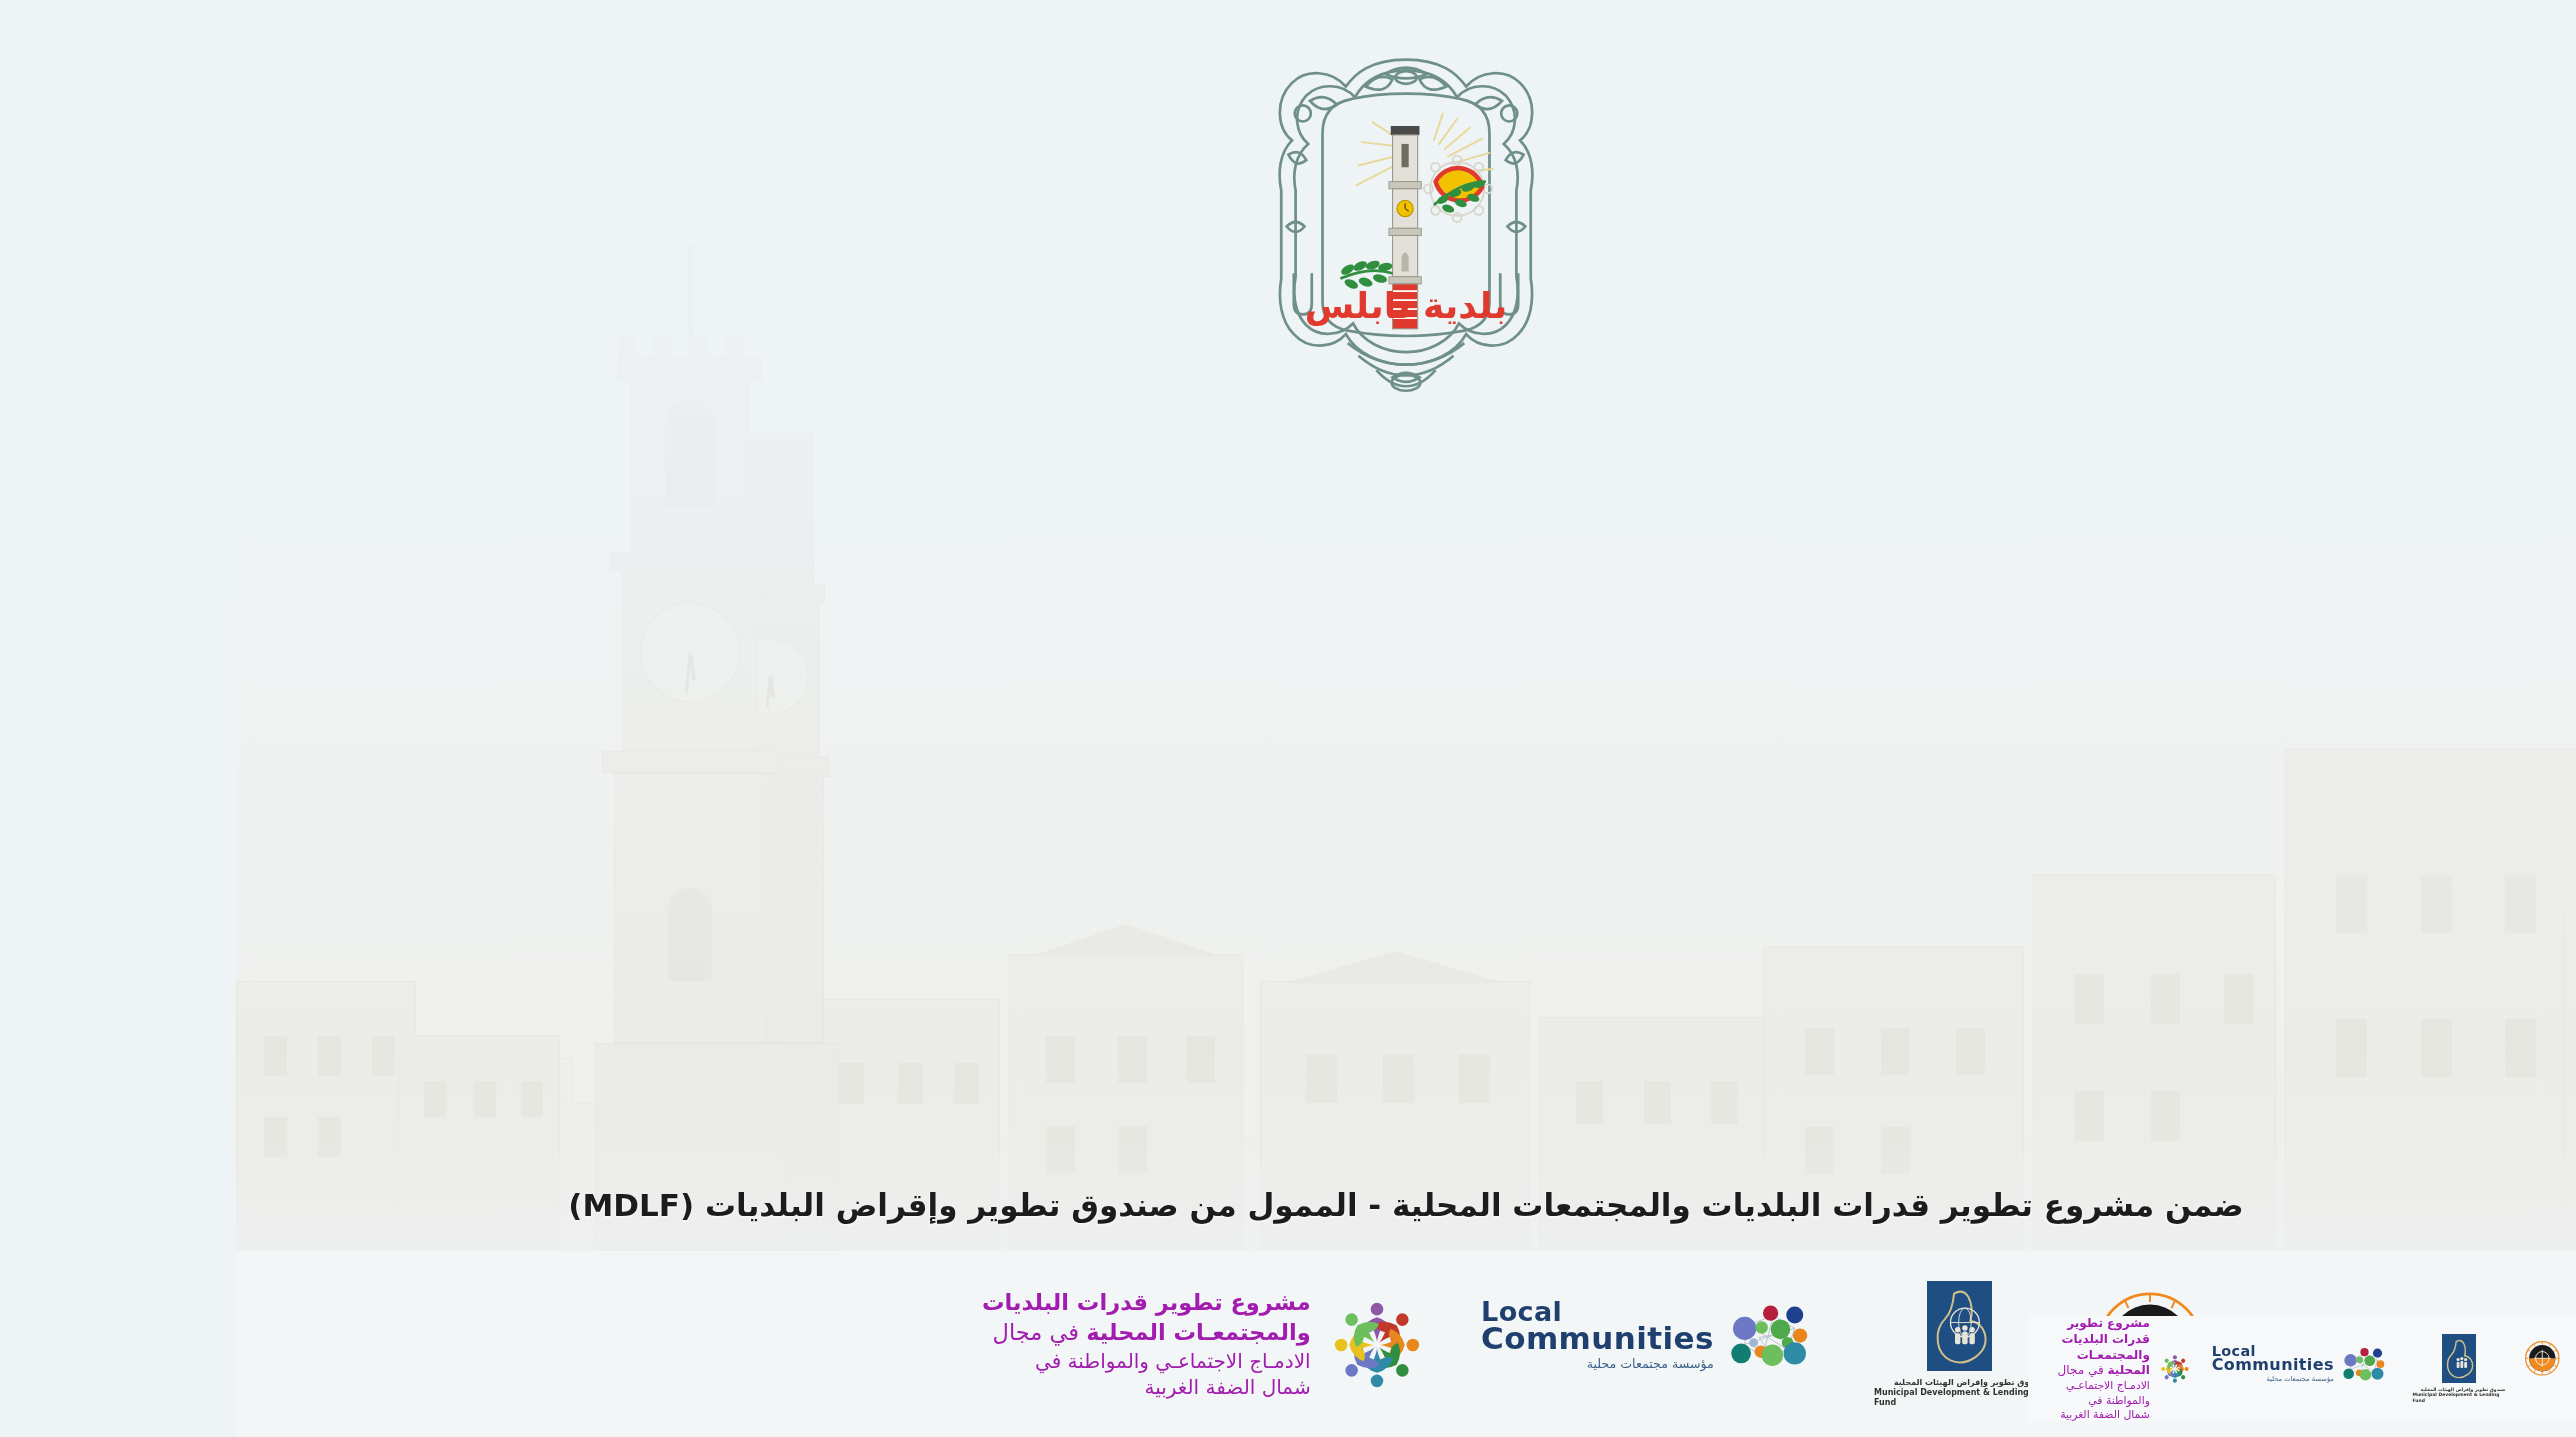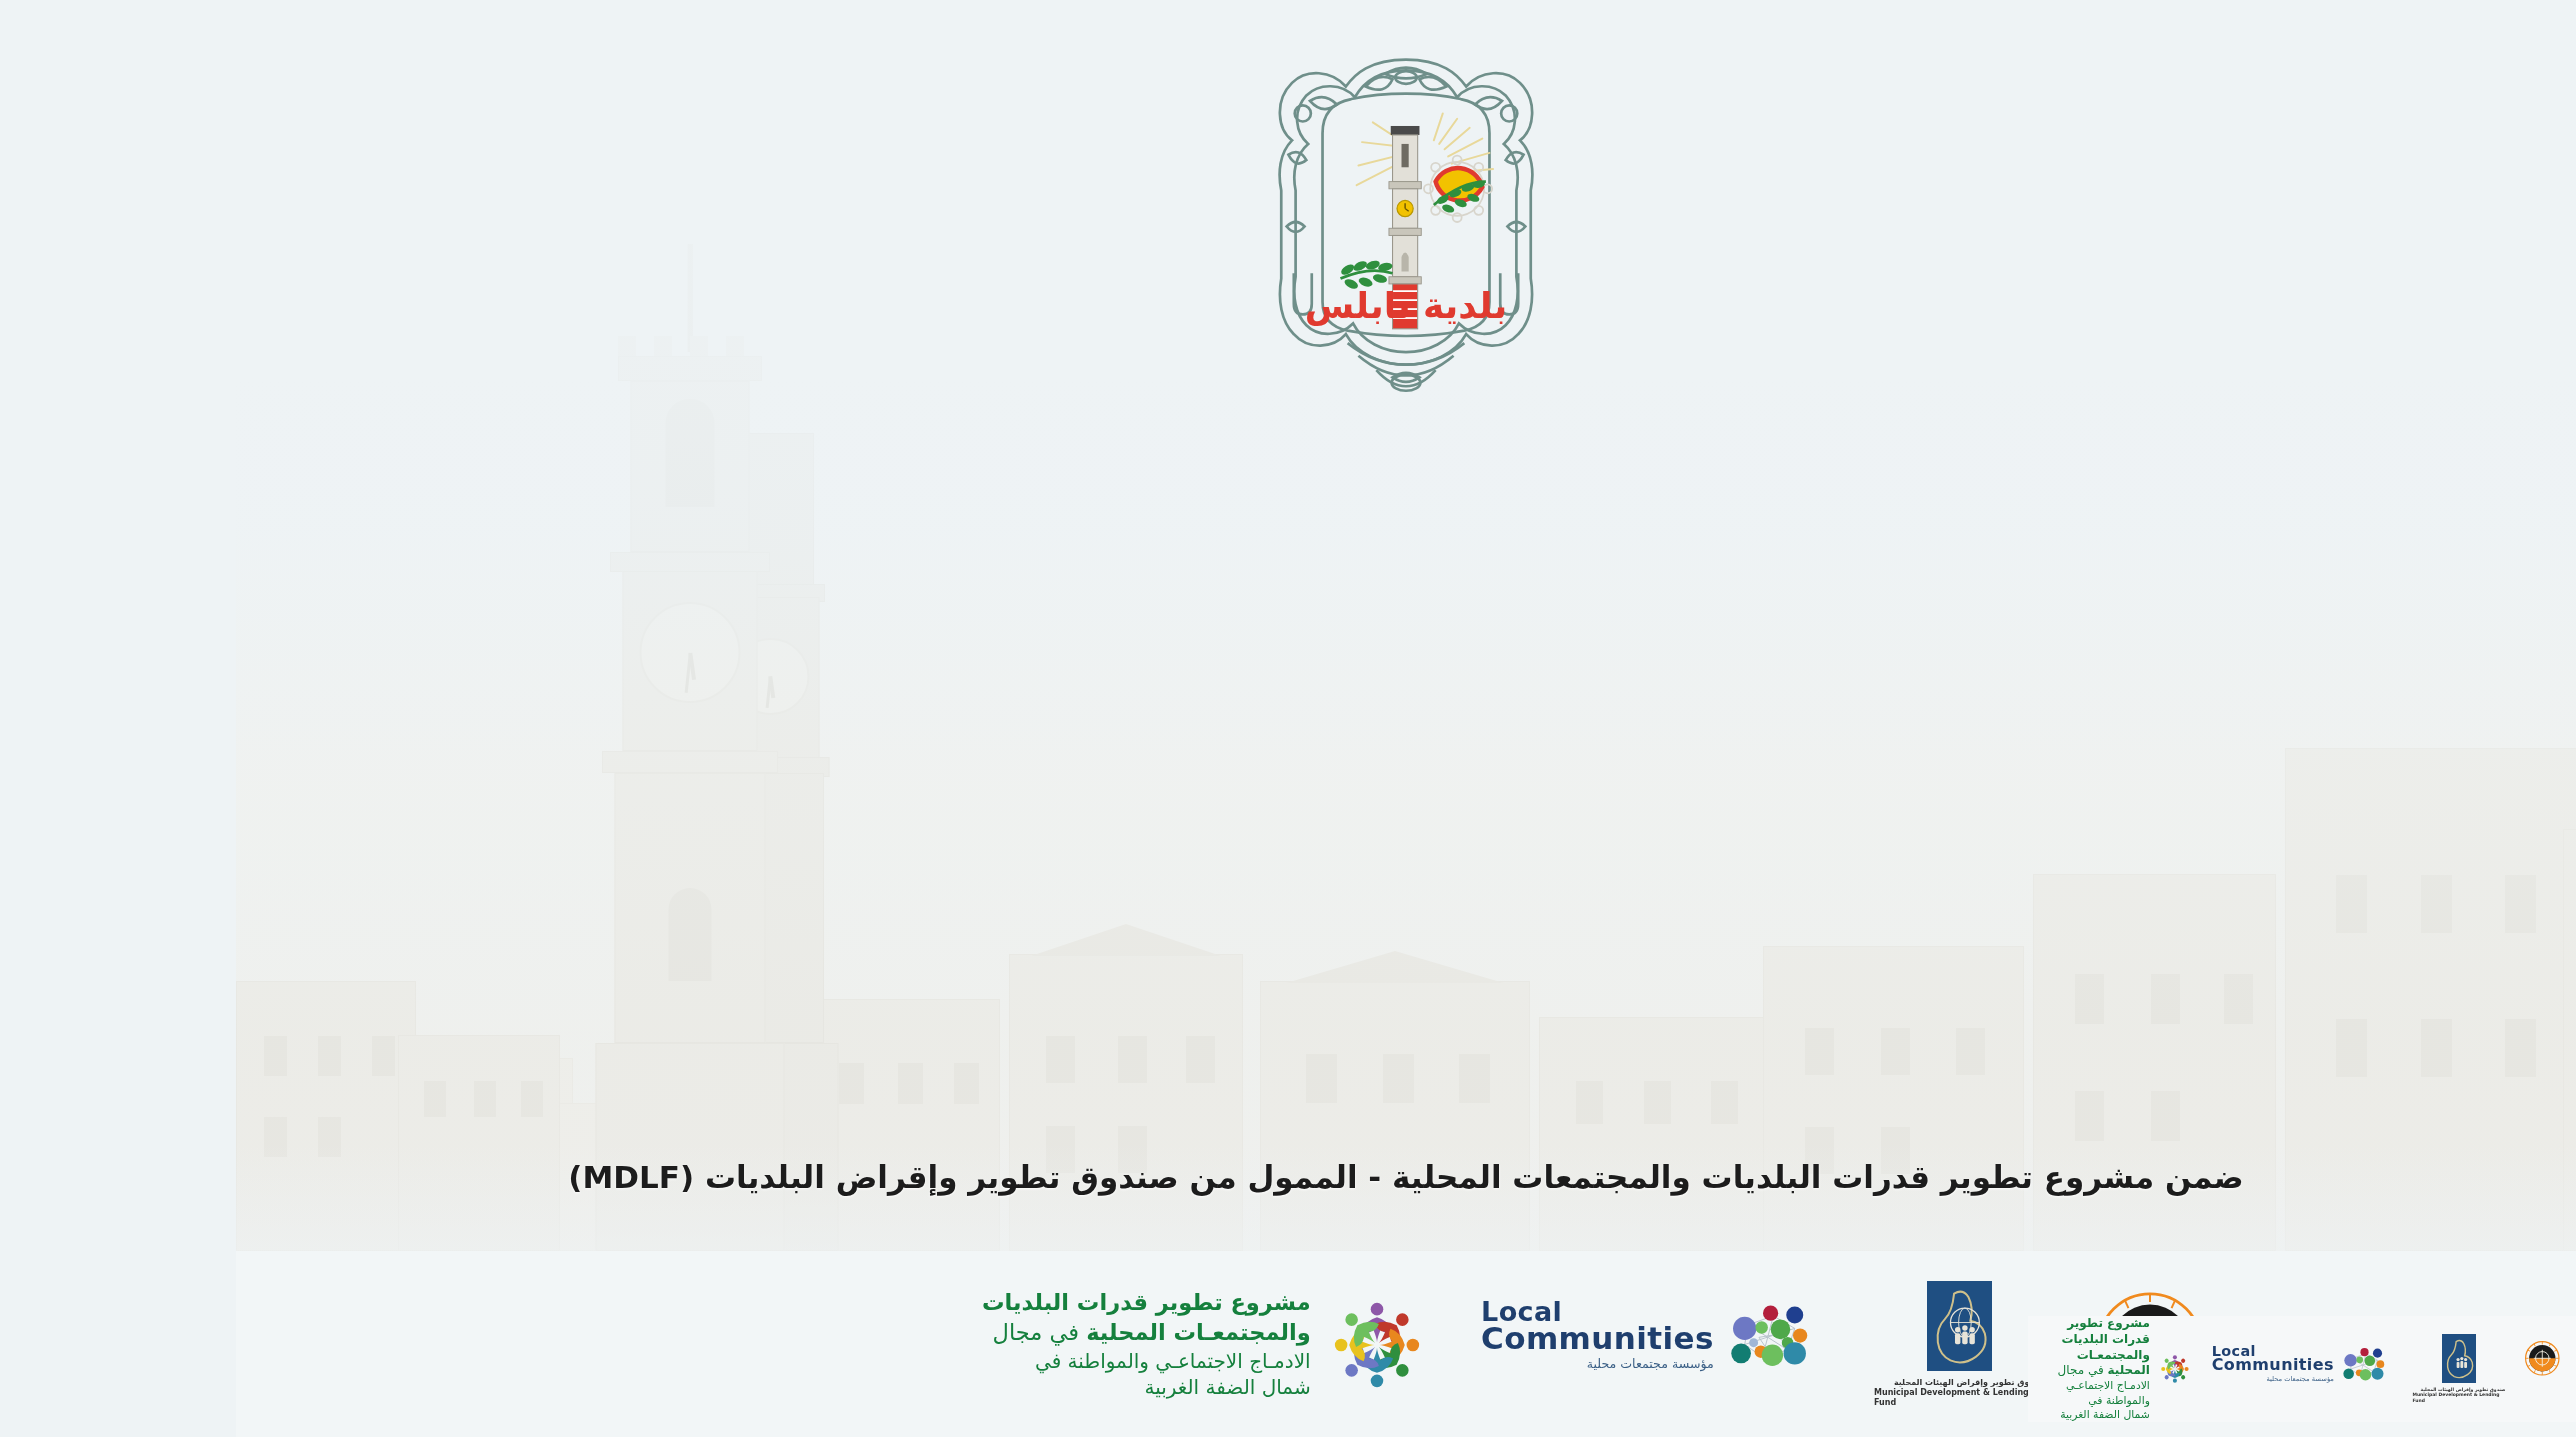--- a/index.html
+++ b/index.html
@@ -138,21 +138,21 @@
     font-weight:bold;
     color:#4e6069;
     line-height:1.3;
     text-shadow:0.9px 1.8px 3.6px rgba(255,255,255,0.8);
     white-space:nowrap;
     direction:rtl;
   }
 
   
   .banner {
-    position:absolute; left:0; top:1159px; width:100%;
+    position:absolute; left:0; top:1187px; width:100%;
     z-index:20; text-align:center;
     font-size:31px; font-weight:bold;
     color:#1c1c1c;
     direction:rtl;
     white-space:nowrap;
     text-shadow:0 0.9px 2.7px rgba(255,255,255,0.9);
   }
 
   
   .footer {
@@ -179,21 +179,21 @@
   }
   .mdlf-cap .en { direction:ltr; }
 
   .logo-lc { display:flex; align-items:flex-start; gap:7.2px; }
   .lc-text { display:flex; flex-direction:column; line-height:1; }
   .lc-l1 { font-size:27px; font-weight:bold; color:#1f3f6e; letter-spacing:0.4px; direction:ltr; }
   .lc-l2 { font-size:31px; font-weight:bold; color:#1f3f6e; letter-spacing:0.4px; direction:ltr; margin-top:-1.8px;}
   .lc-ar { font-size:12.6px; color:#3a5f86; direction:rtl; margin-top:3.6px; }
 
   .logo-proj { display:flex; align-items:center; gap:14.4px; }
-  .proj-text { direction:rtl; color:#15803d; line-height:1.32; }
+  .proj-text { direction:rtl; color:#a21caf; line-height:1.32; }
   .proj-l1 { font-size:22.5px; font-weight:bold; }
   .proj-l2 { font-size:22.5px; }
   .proj-l3 { font-size:20px; }
   .proj-l4 { font-size:20px; }
   .proj-l2 b, .proj-l1 b { font-weight:bold; }
 
   
   .corner-strip {
     position:absolute; right:0; top:1316px;
     width:548px; height:106px;

